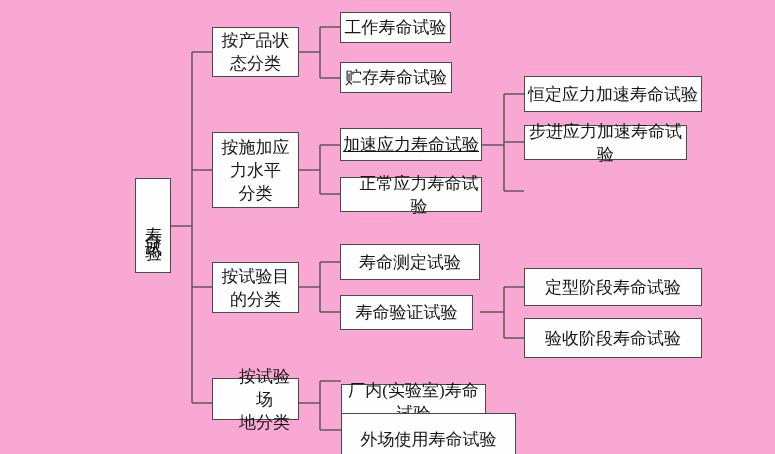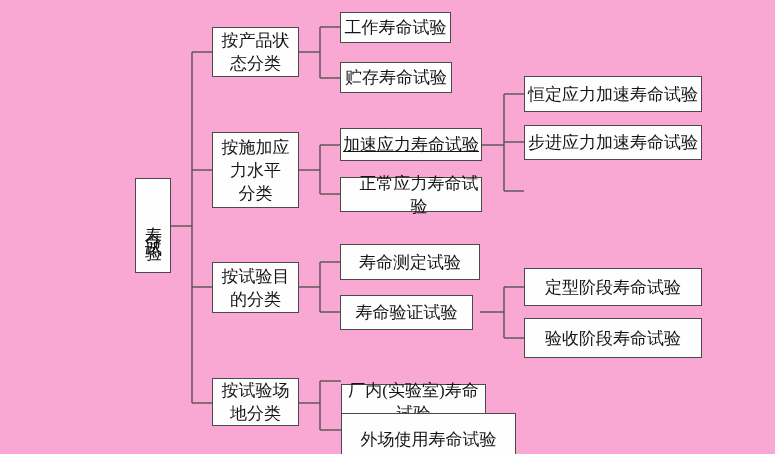--- a/index.html
+++ b/index.html
@@ -82,34 +82,34 @@
 
   <div class="box root" style="left:135px;top:178px;width:36px;height:95px;">寿命试验</div>
 
   <div class="box" style="left:212px;top:27px;width:87px;height:50px;">按产品状
 态分类</div>
   <div class="box" style="left:212px;top:132px;width:87px;height:76px;">按施加应
 力水平
 分类</div>
   <div class="box" style="left:212px;top:262px;width:87px;height:51px;">按试验目
 的分类</div>
-  <div class="box" style="left:212px;top:378px;width:87px;height:48px;">按试验场
+  <div class="box" style="left:212px;top:378px;width:87px;height:42px;padding-left:18px;">按试验场
 地分类</div>
 
   <div class="box" style="left:340px;top:12px;width:111px;height:31px;">工作寿命试验</div>
   <div class="box" style="left:340px;top:62px;width:112px;height:31px;">贮存寿命试验</div>
 
   <div class="box" style="left:340px;top:128px;width:142px;height:33px;text-decoration:underline;">加速应力寿命试验</div>
   <div class="box" style="left:340px;top:177px;width:142px;height:35px;padding-left:16px;">正常应力寿命试验</div>
 
   <div class="box" style="left:340px;top:244px;width:140px;height:36px;">寿命测定试验</div>
   <div class="box" style="left:340px;top:295px;width:133px;height:35px;">寿命验证试验</div>
 
   <div class="box" style="left:341px;top:384px;width:145px;height:35px;">厂内(实验室)寿命试验</div>
   <div class="box" style="left:341px;top:413px;width:175px;height:52px;">外场使用寿命试验</div>
 
   <div class="box" style="left:524px;top:76px;width:178px;height:36px;">恒定应力加速寿命试验</div>
-  <div class="box" style="left:524px;top:125px;width:178px;height:35px;">步进应力加速寿命试验</div>
+  <div class="box" style="left:524px;top:125px;width:163px;height:35px;">步进应力加速寿命试验</div>
 
   <div class="box" style="left:524px;top:268px;width:178px;height:38px;">定型阶段寿命试验</div>
   <div class="box" style="left:524px;top:318px;width:178px;height:40px;">验收阶段寿命试验</div>
 
 </div>
 
 </body></html>

